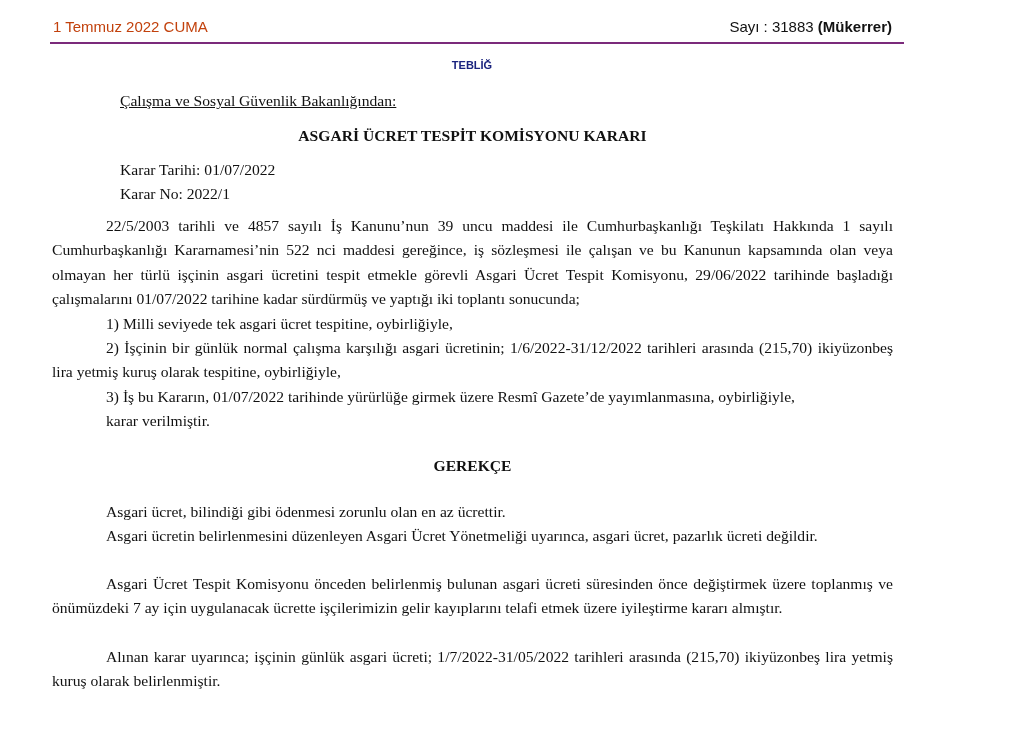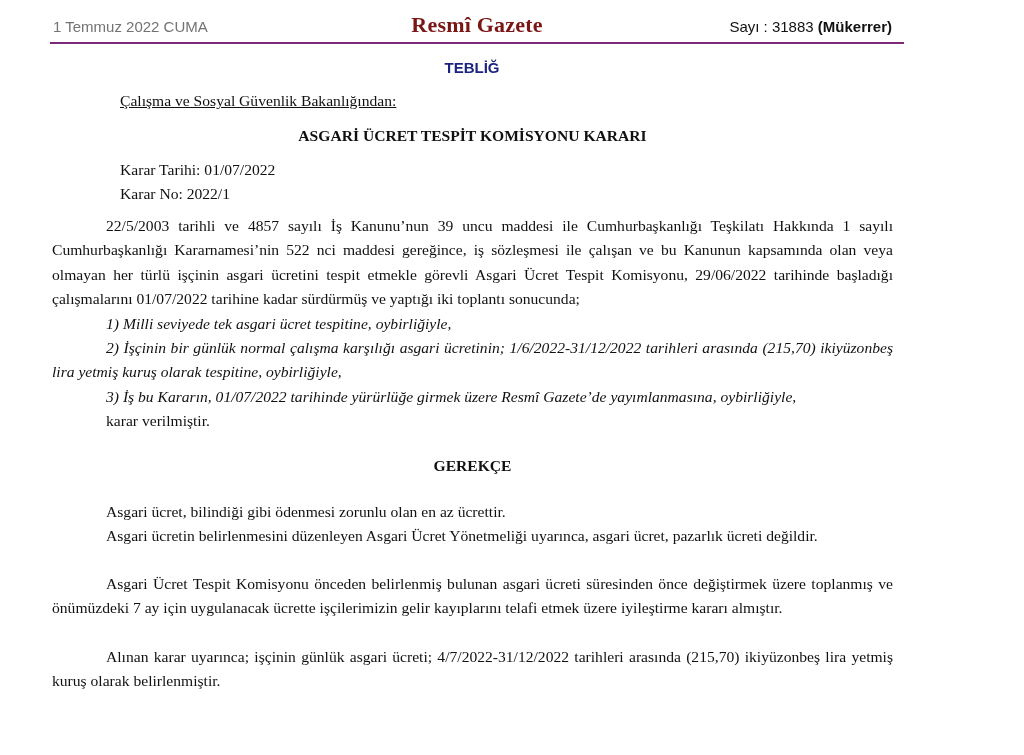--- a/index.html
+++ b/index.html
@@ -5,62 +5,61 @@
   html, body { margin: 0; padding: 0; background: #ffffff; }
   body { width: 1024px; height: 755px; overflow: hidden; position: relative; }
   .page { position: absolute; left: 0; top: 0; width: 1024px; height: 755px; }
 
   .header {
     position: absolute; left: 50px; top: 12px; width: 854px; height: 30px;
     border-bottom: 2px solid #7b2a7b;
   }
   .hdr-date {
     position: absolute; left: 3px; top: 6px;
-    font-family: "Liberation Sans", sans-serif; font-size: 15px; color: #737373;
+    font-family: "Liberation Sans", sans-serif; font-size: 15px; color: #c2410c;
   }
   .hdr-title {
     position: absolute; left: 0; right: 0; top: 0; text-align: center;
     font-family: "Liberation Serif", serif; font-size: 22px; font-weight: bold;
     color: #7a1616; letter-spacing: 0.2px;
   }
   .hdr-issue {
     position: absolute; right: 12px; top: 6px;
     font-family: "Liberation Sans", sans-serif; font-size: 15px; color: #111;
   }
   .hdr-issue b { font-weight: bold; }
 
   .section-label {
     position: absolute; left: 0; width: 944px; top: 59px; text-align: center;
-    font-family: "Liberation Sans", sans-serif; font-size: 15px; font-weight: bold;
+    font-family: "Liberation Sans", sans-serif; font-size: 11px; font-weight: bold;
     color: #1a237e;
   }
 
   .doc {
     position: absolute; left: 52px; top: 0; width: 841px;
     font-family: "Liberation Serif", serif; font-size: 15.6px; color: #111;
   }
   .line { position: absolute; left: 14px; width: 841px; white-space: nowrap; }
   .indent1 { padding-left: 54px; }
   .underline { text-decoration: underline; }
   .center-bold { text-align: center; font-weight: bold; width: 841px; left: 0; }
   .justify {
     position: absolute; left: 0; width: 841px; text-align: justify;
     line-height: 24.4px; text-indent: 54px;
   }
-  .hang { position: absolute; left: 0; width: 841px; text-align: justify; line-height: 24.4px; text-indent: 54px; font-style: italic; }
+  .hang { position: absolute; left: 0; width: 841px; text-align: justify; line-height: 24.4px; text-indent: 54px; }
   .cont { position: absolute; left: 54px; width: 787px; white-space: nowrap; }
 </style>
 </head>
 <body>
 
 <div class="page">
 
   <div class="header">
     <span class="hdr-date">1 Temmuz 2022 CUMA</span>
-    <div class="hdr-title">Resmî Gazete</div>
     <span class="hdr-issue"><span>Sayı : 31883</span> <b>(Mükerrer)</b></span>
   </div>
 
   <div class="section-label">TEBLİĞ</div>
 
   <div class="doc">
     <div class="line indent1" style="top:92px;">
       <span class="underline">Çalışma ve Sosyal Güvenlik Bakanlığından:</span>
     </div>
 
@@ -74,15 +73,15 @@
     <div class="hang" style="top:312px;">1) Milli seviyede tek asgari ücret tespitine, oybirliğiyle,</div>
     <div class="hang" style="top:336px;">2) İşçinin bir günlük normal çalışma karşılığı asgari ücretinin; 1/6/2022-31/12/2022 tarihleri arasında (215,70) ikiyüzonbeş lira yetmiş kuruş olarak tespitine, oybirliğiyle,</div>
     <div class="hang" style="top:385px;">3) İş bu Kararın, 01/07/2022 tarihinde yürürlüğe girmek üzere Resmî Gazete’de yayımlanmasına, oybirliğiyle,</div>
     <div class="cont" style="top:409px; line-height:24.4px;">karar verilmiştir.</div>
 
     <div class="line center-bold" style="top:457px;">GEREKÇE</div>
 
     <div class="justify" style="top:500px;">Asgari ücret, bilindiği gibi ödenmesi zorunlu olan en az ücrettir.</div>
     <div class="justify" style="top:524px;">Asgari ücretin belirlenmesini düzenleyen Asgari Ücret Yönetmeliği uyarınca, asgari ücret, pazarlık ücreti değildir.</div>
     <div class="justify" style="top:572px;">Asgari Ücret Tespit Komisyonu önceden belirlenmiş bulunan asgari ücreti süresinden önce değiştirmek üzere toplanmış ve önümüzdeki 7 ay için uygulanacak ücrette işçilerimizin gelir kayıplarını telafi etmek üzere iyileştirme kararı almıştır.</div>
-    <div class="justify" style="top:645px;">Alınan karar uyarınca; işçinin günlük asgari ücreti; 4/7/2022-31/12/2022 tarihleri arasında (215,70) ikiyüzonbeş lira yetmiş kuruş olarak belirlenmiştir.</div>
+    <div class="justify" style="top:645px;">Alınan karar uyarınca; işçinin günlük asgari ücreti; 1/7/2022-31/05/2022 tarihleri arasında (215,70) ikiyüzonbeş lira yetmiş kuruş olarak belirlenmiştir.</div>
   </div>
 </div>
 
 </body></html>

